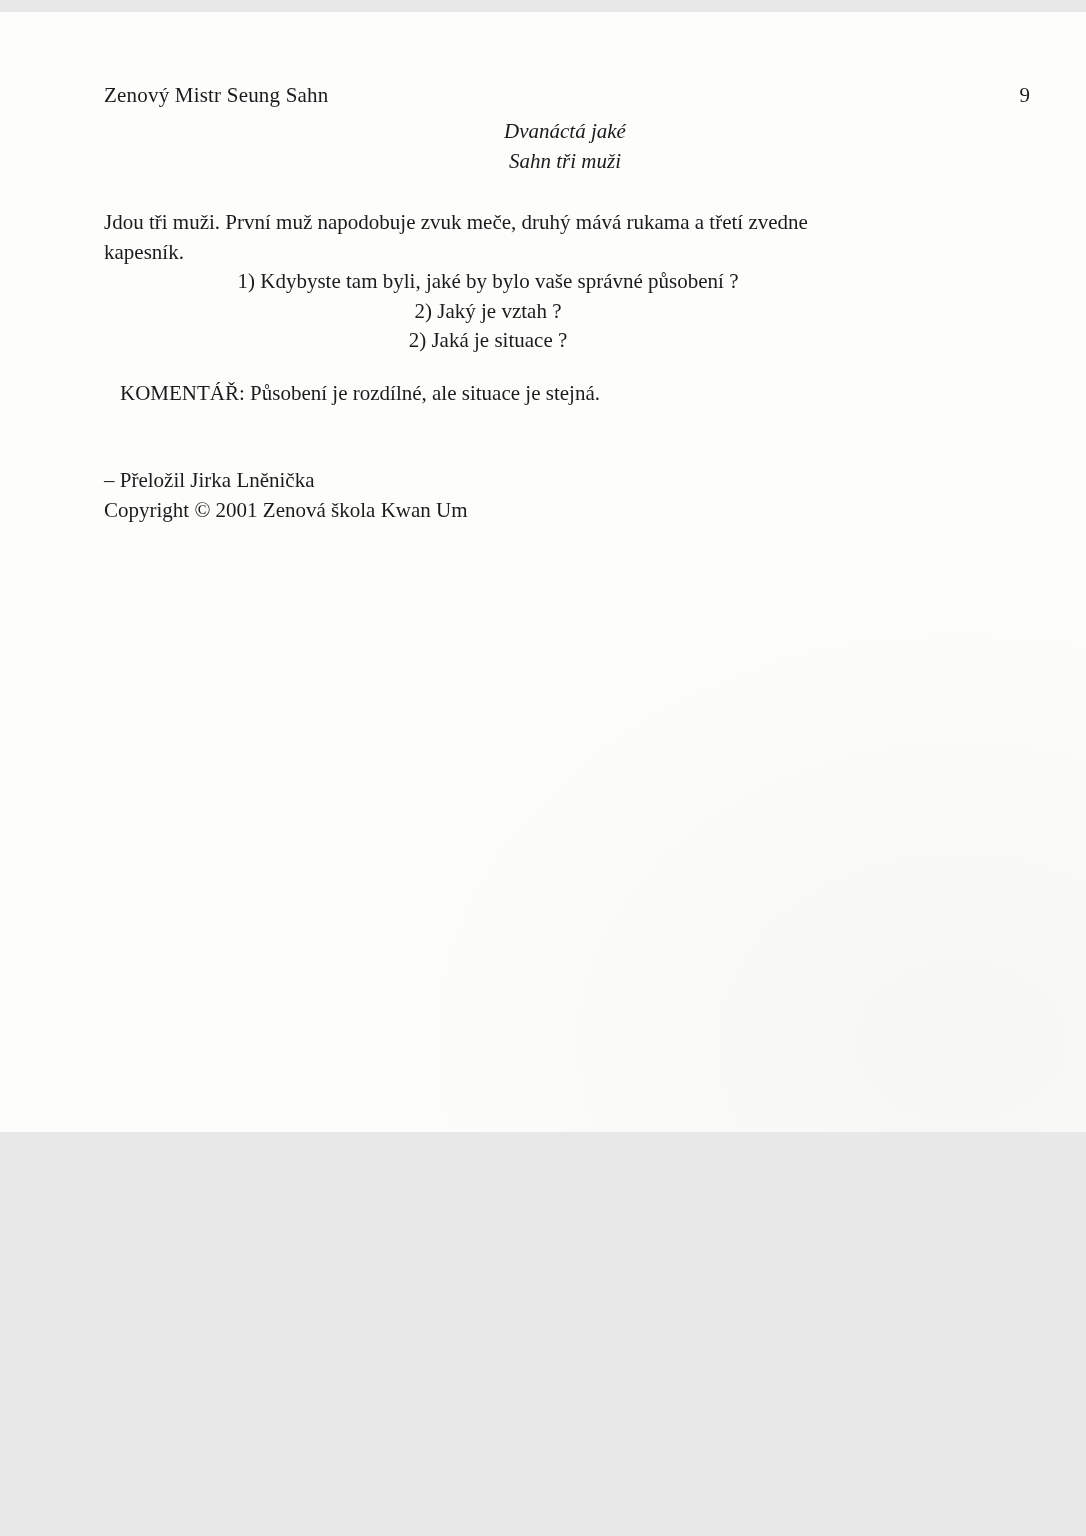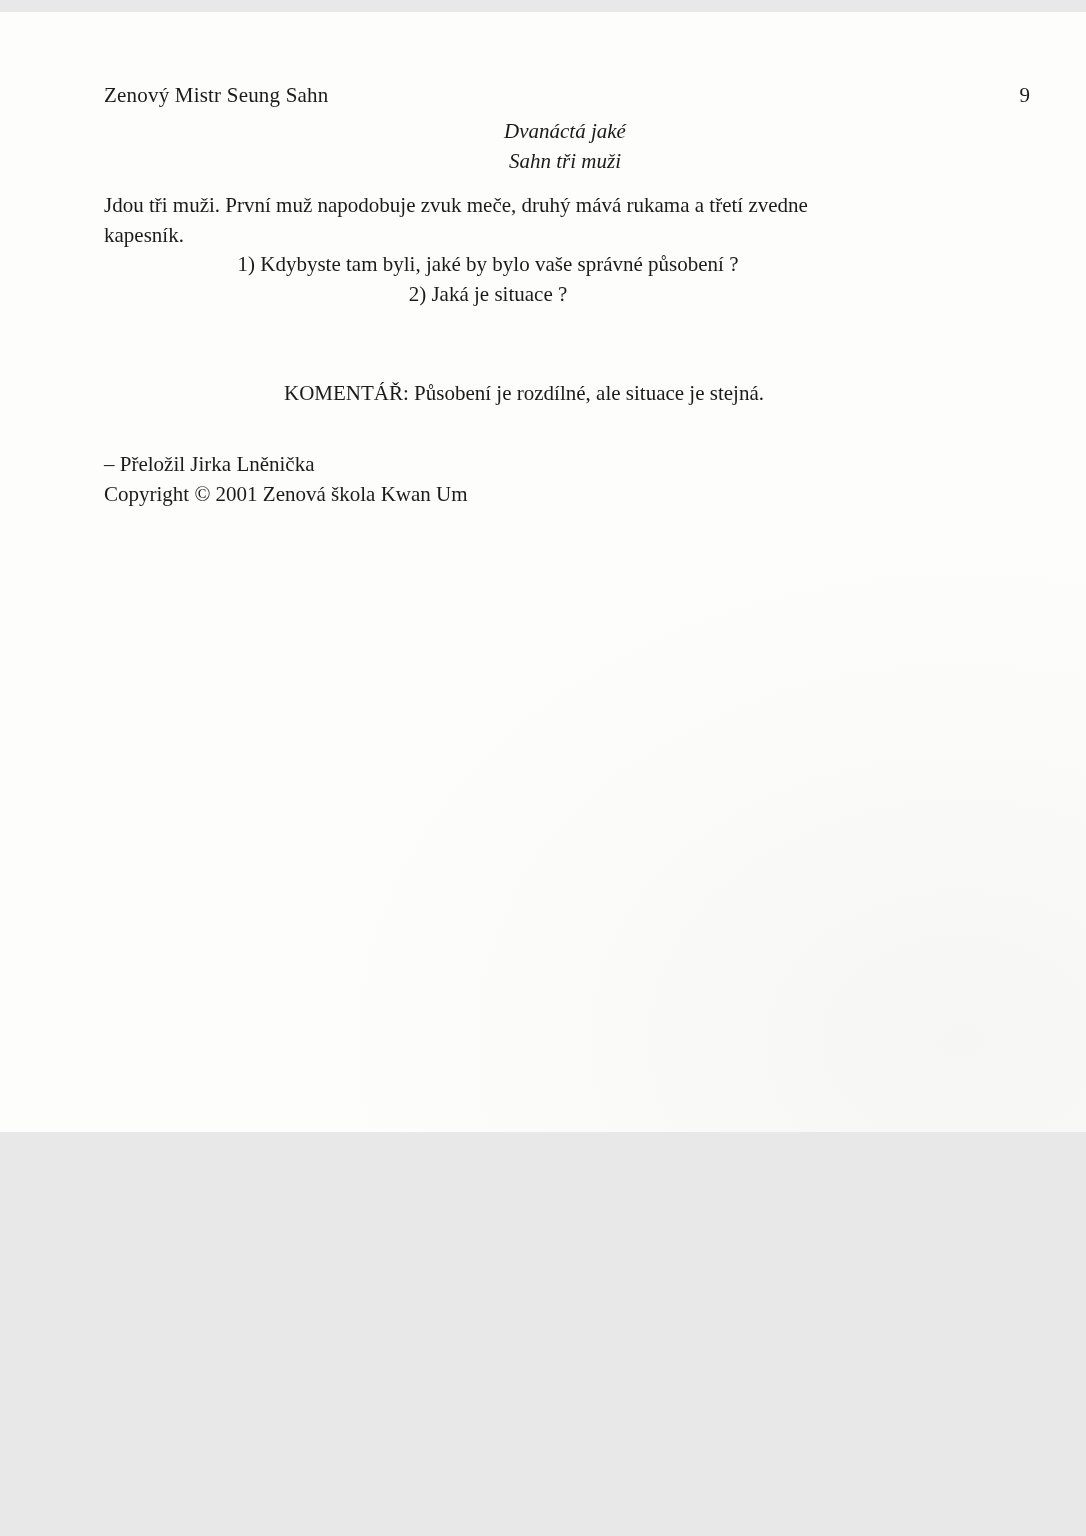--- a/index.html
+++ b/index.html
@@ -37,38 +37,37 @@
     position: absolute;
     top: 104px;
     left: 0;
     right: 0;
     text-align: center;
     font-style: italic;
     line-height: 30px;
   }
   .body-block {
     position: absolute;
-    top: 179px;
+    top: 196px;
     left: 104px;
     width: 768px;
     line-height: 29.5px;
   }
   .paragraph { margin: 0; }
   .question { margin: 0; text-align: center; }
   .comment-block {
     position: absolute;
     top: 366px;
-    left: 104px;
+    left: 120px;
     width: 840px;
     line-height: 30px;
-    text-align: center;
   }
   .footer-block {
     position: absolute;
-    top: 437px;
+    top: 453px;
     left: 104px;
     width: 700px;
     line-height: 30px;
   }
   .footer-line { margin: 0; }
 </style>
 </head>
 <body>
 
 <div class="page">
@@ -79,20 +78,21 @@
   </div>
 
   <div class="gate-title">
     <div>Dvanáctá jaké</div>
     <div>Sahn tři muži</div>
   </div>
 
   <div class="body-block">
     <p class="paragraph">Jdou tři muži. První muž napodobuje zvuk meče, druhý mává rukama a třetí zvedne kapesník.</p>
     <p class="question">1) Kdybyste tam byli, jaké by bylo vaše správné působení ?</p>
+    <p class="question">2) Jaký je vztah ?</p>
     <p class="question">2) Jaká je situace ?</p>
   </div>
 
   <div class="comment-block">KOMENTÁŘ: Působení je rozdílné, ale situace je stejná.</div>
 
   <div class="footer-block">
     <p class="footer-line">– Přeložil Jirka Lněnička</p>
     <p class="footer-line">Copyright © 2001 Zenová škola Kwan Um</p>
   </div>
 

